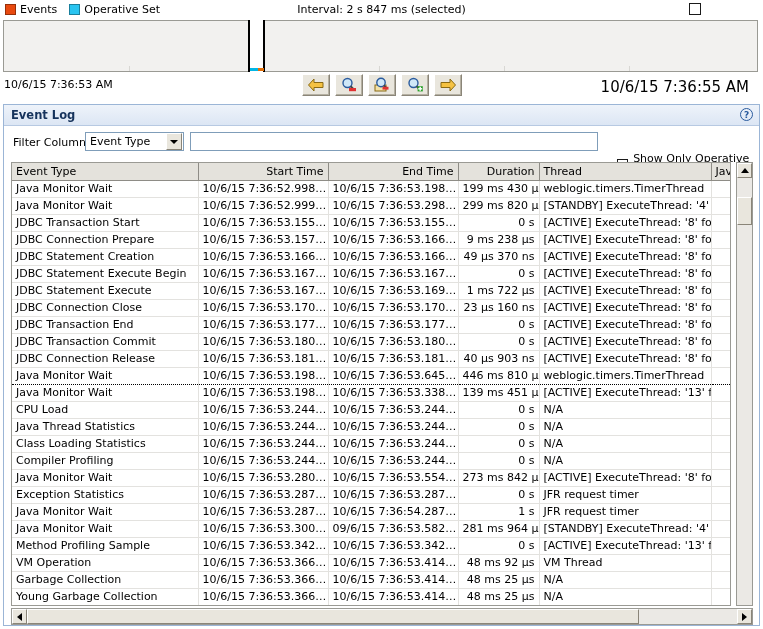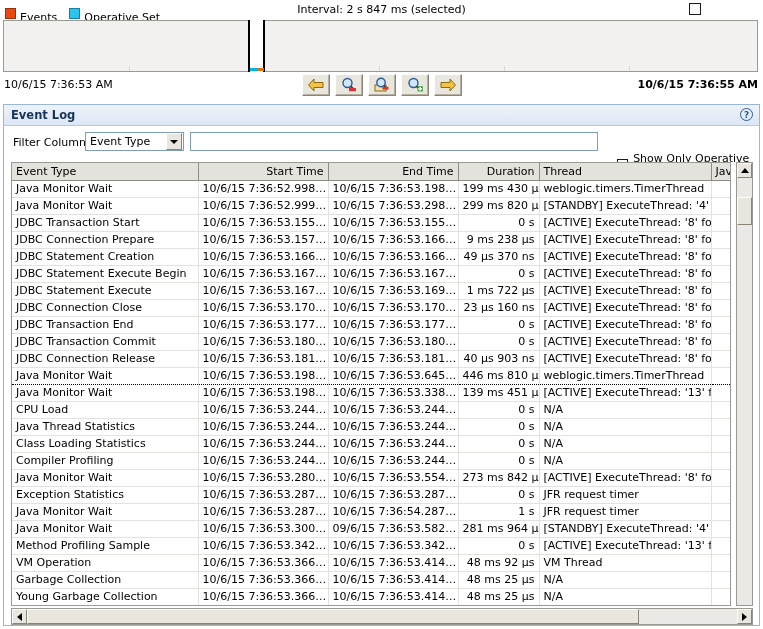--- a/index.html
+++ b/index.html
@@ -12,21 +12,21 @@
     overflow: hidden;
   }
   #root { position: relative; width: 763px; height: 629px; }
 
   
   .timeline-area { position: absolute; left: 0; top: 0; width: 763px; height: 102px; background: #ffffff; }
 
   .legend { position: absolute; left: 5px; top: 3px; display: flex; align-items: center; gap: 4px; }
   .legend-entry { display: flex; align-items: center; gap: 4px; margin-right: 8px; }
   .legend-swatch { width: 9px; height: 9px; display: inline-block; border: 1px solid rgba(0,0,0,.35); }
-  .legend-label { font-size: 11px; color: #000; margin-top: 8px; }
+  .legend-label { font-size: 11px; color: #000; }
 
   .interval-label { position: absolute; left: 0; top: 3px; width: 763px; text-align: center; font-size: 11px; }
 
   .sync-box { position: absolute; right: 7px; top: 3px; display: flex; align-items: center; gap: 5px; flex-direction: column; }
   .chk {
     width: 12px; height: 12px; background: #fff; border: 1px solid #1a1a1a;
     display: inline-block; box-sizing: border-box;
   }
 
   .range-track {
@@ -37,21 +37,21 @@
   .range-tick { position: absolute; bottom: 0; width: 1px; height: 5px; background: #d8d7d3; }
   .range-selection {
     position: absolute; left: 248px; top: 20px; width: 17px; height: 52px;
     background: #ffffff; border-left: 2px solid #000; border-right: 2px solid #000;
     box-sizing: border-box;
   }
   .sel-mark-cyan { position: absolute; left: 250px; top: 68px; width: 8px; height: 3px; background: #00b6e6; }
   .sel-mark-orange { position: absolute; left: 258px; top: 68px; width: 6px; height: 3px; background: #e2700a; }
 
   .time-left { position: absolute; left: 4px; top: 78px; font-size: 11px; }
-  .time-right { position: absolute; right: 5px; top: 78px; font-size: 11px; font-weight: bold; }
+  .time-right { position: absolute; right: 14px; top: 78px; font-size: 15px; }
 
   .nav-buttons { position: absolute; left: 302px; top: 74px; display: flex; gap: 5px; }
   .nav-btn {
     width: 28px; height: 22px; background: #e9e6dd;
     border: 1px solid #8a8578; border-top-color: #ffffff; border-left-color: #ffffff;
     box-shadow: inset -1px -1px 0 #b5b0a2;
     display: flex; align-items: center; justify-content: center;
     box-sizing: border-box; cursor: pointer;
   }
 

